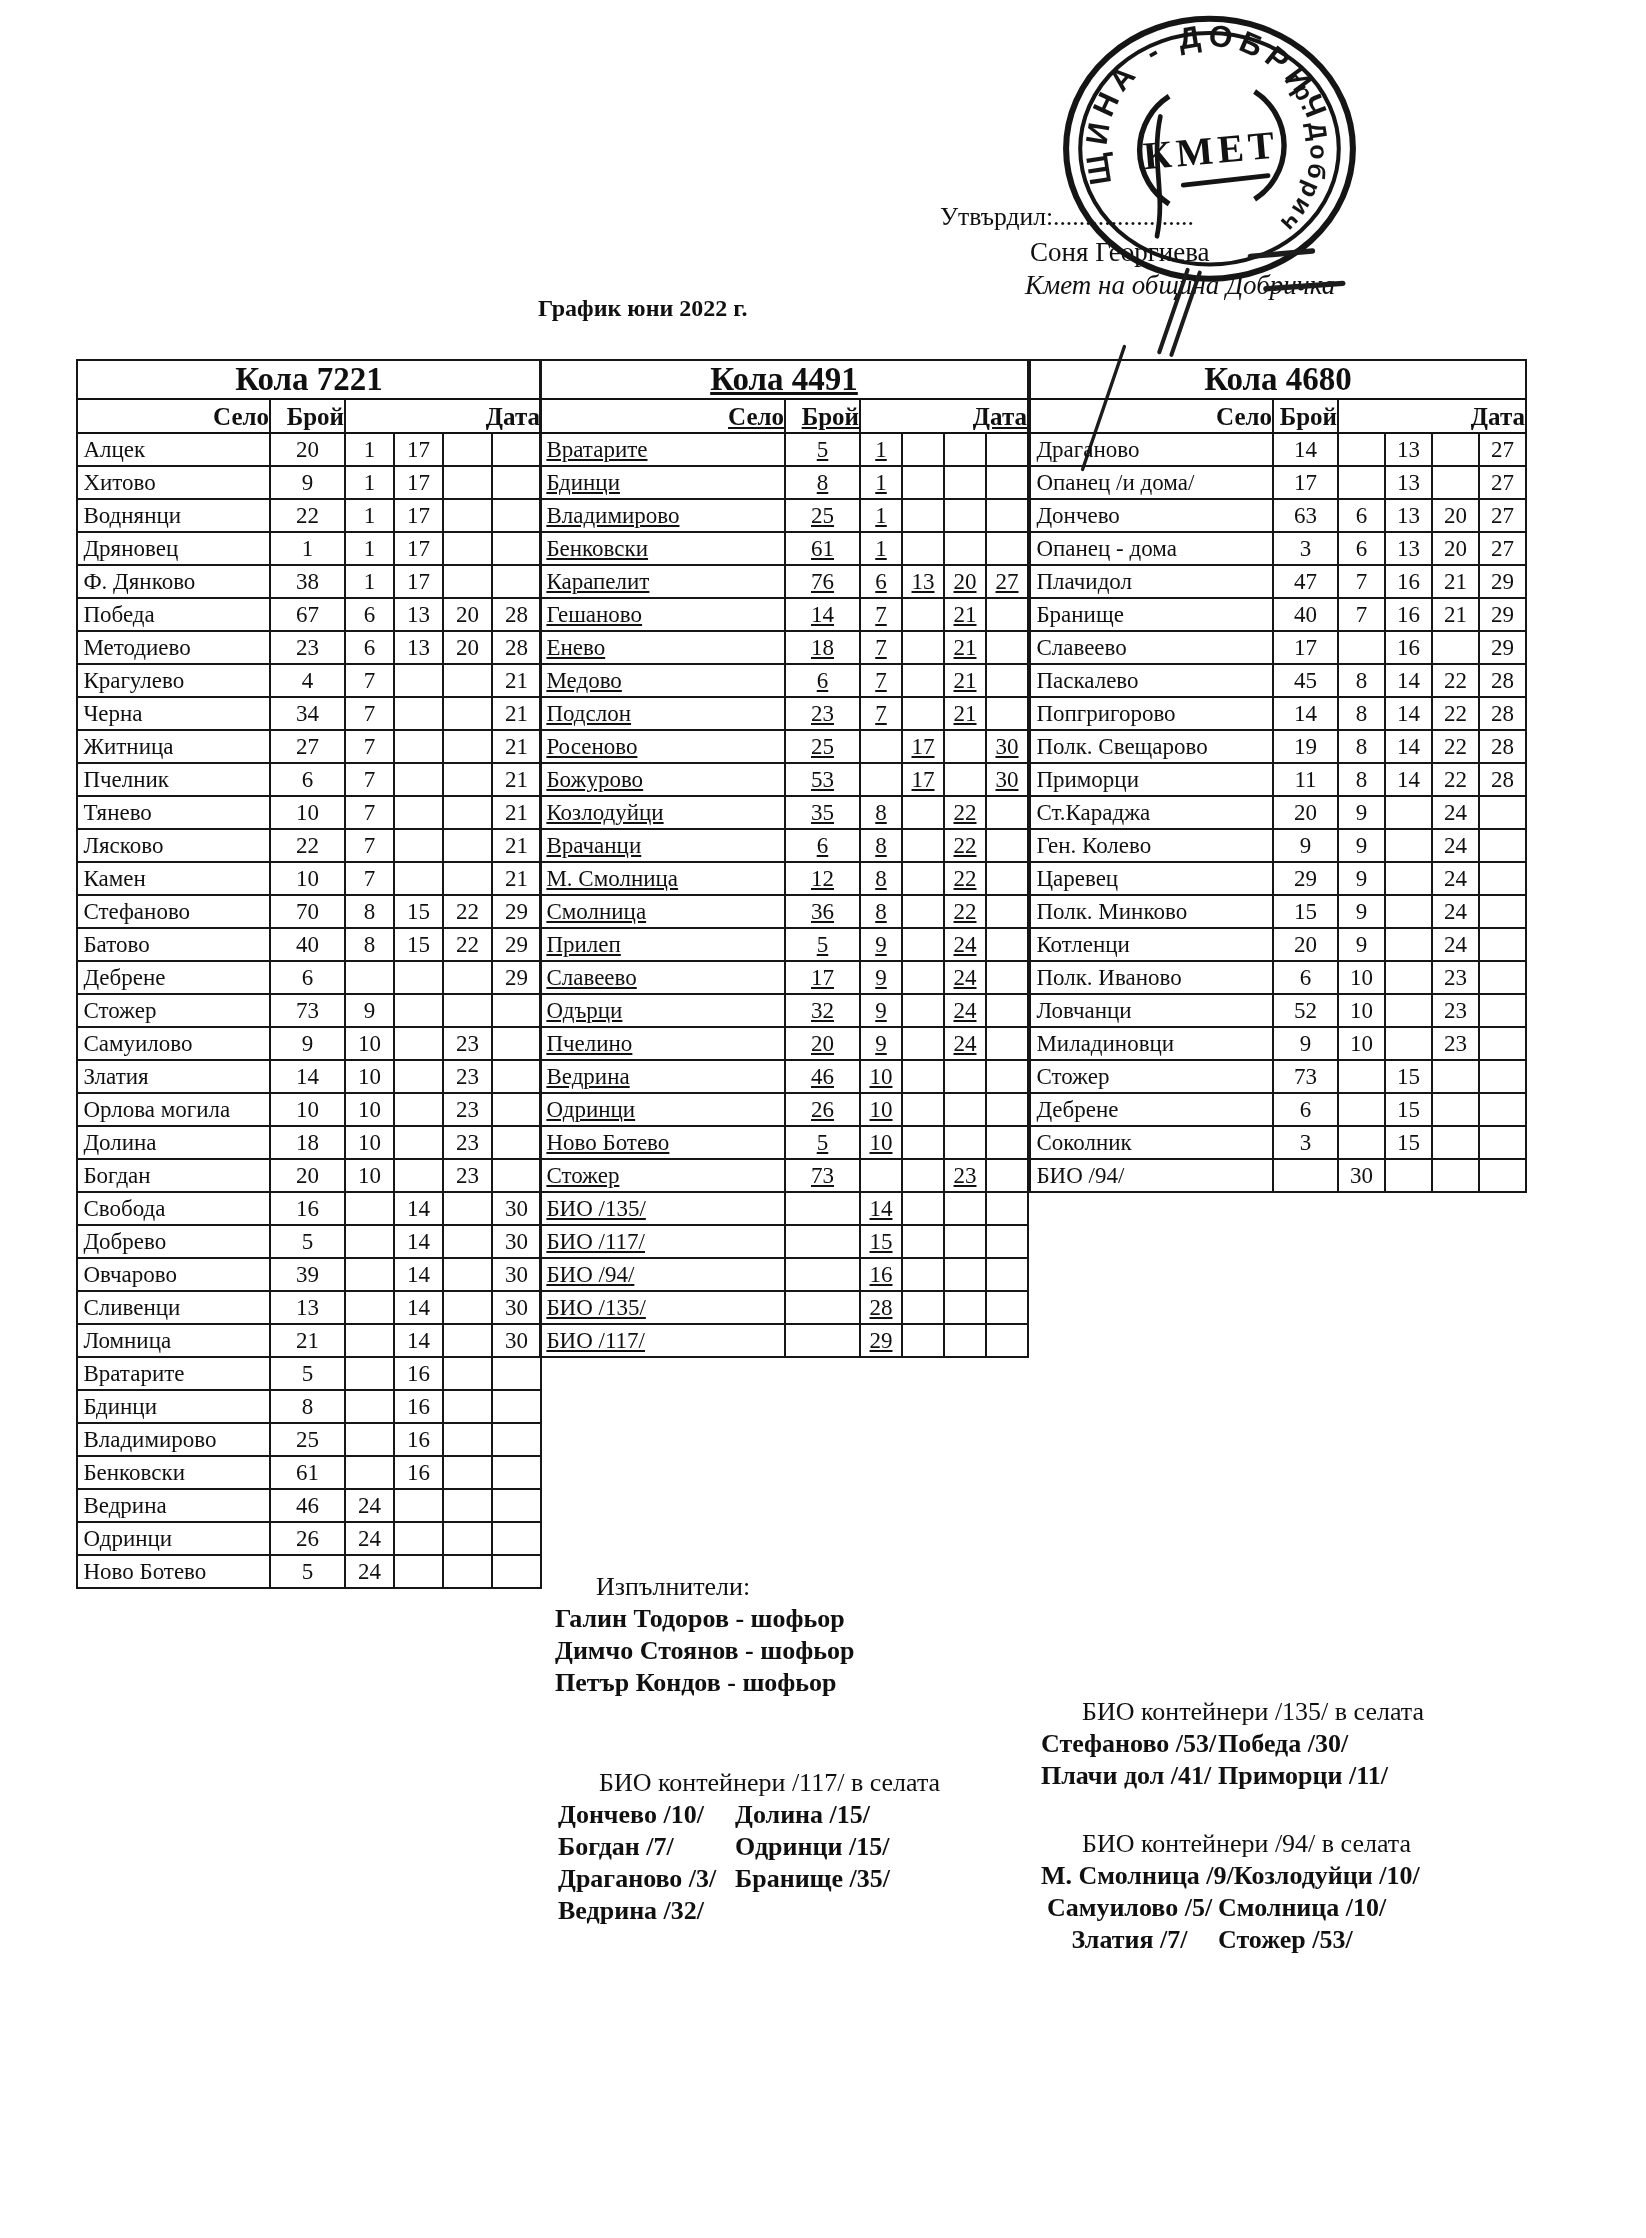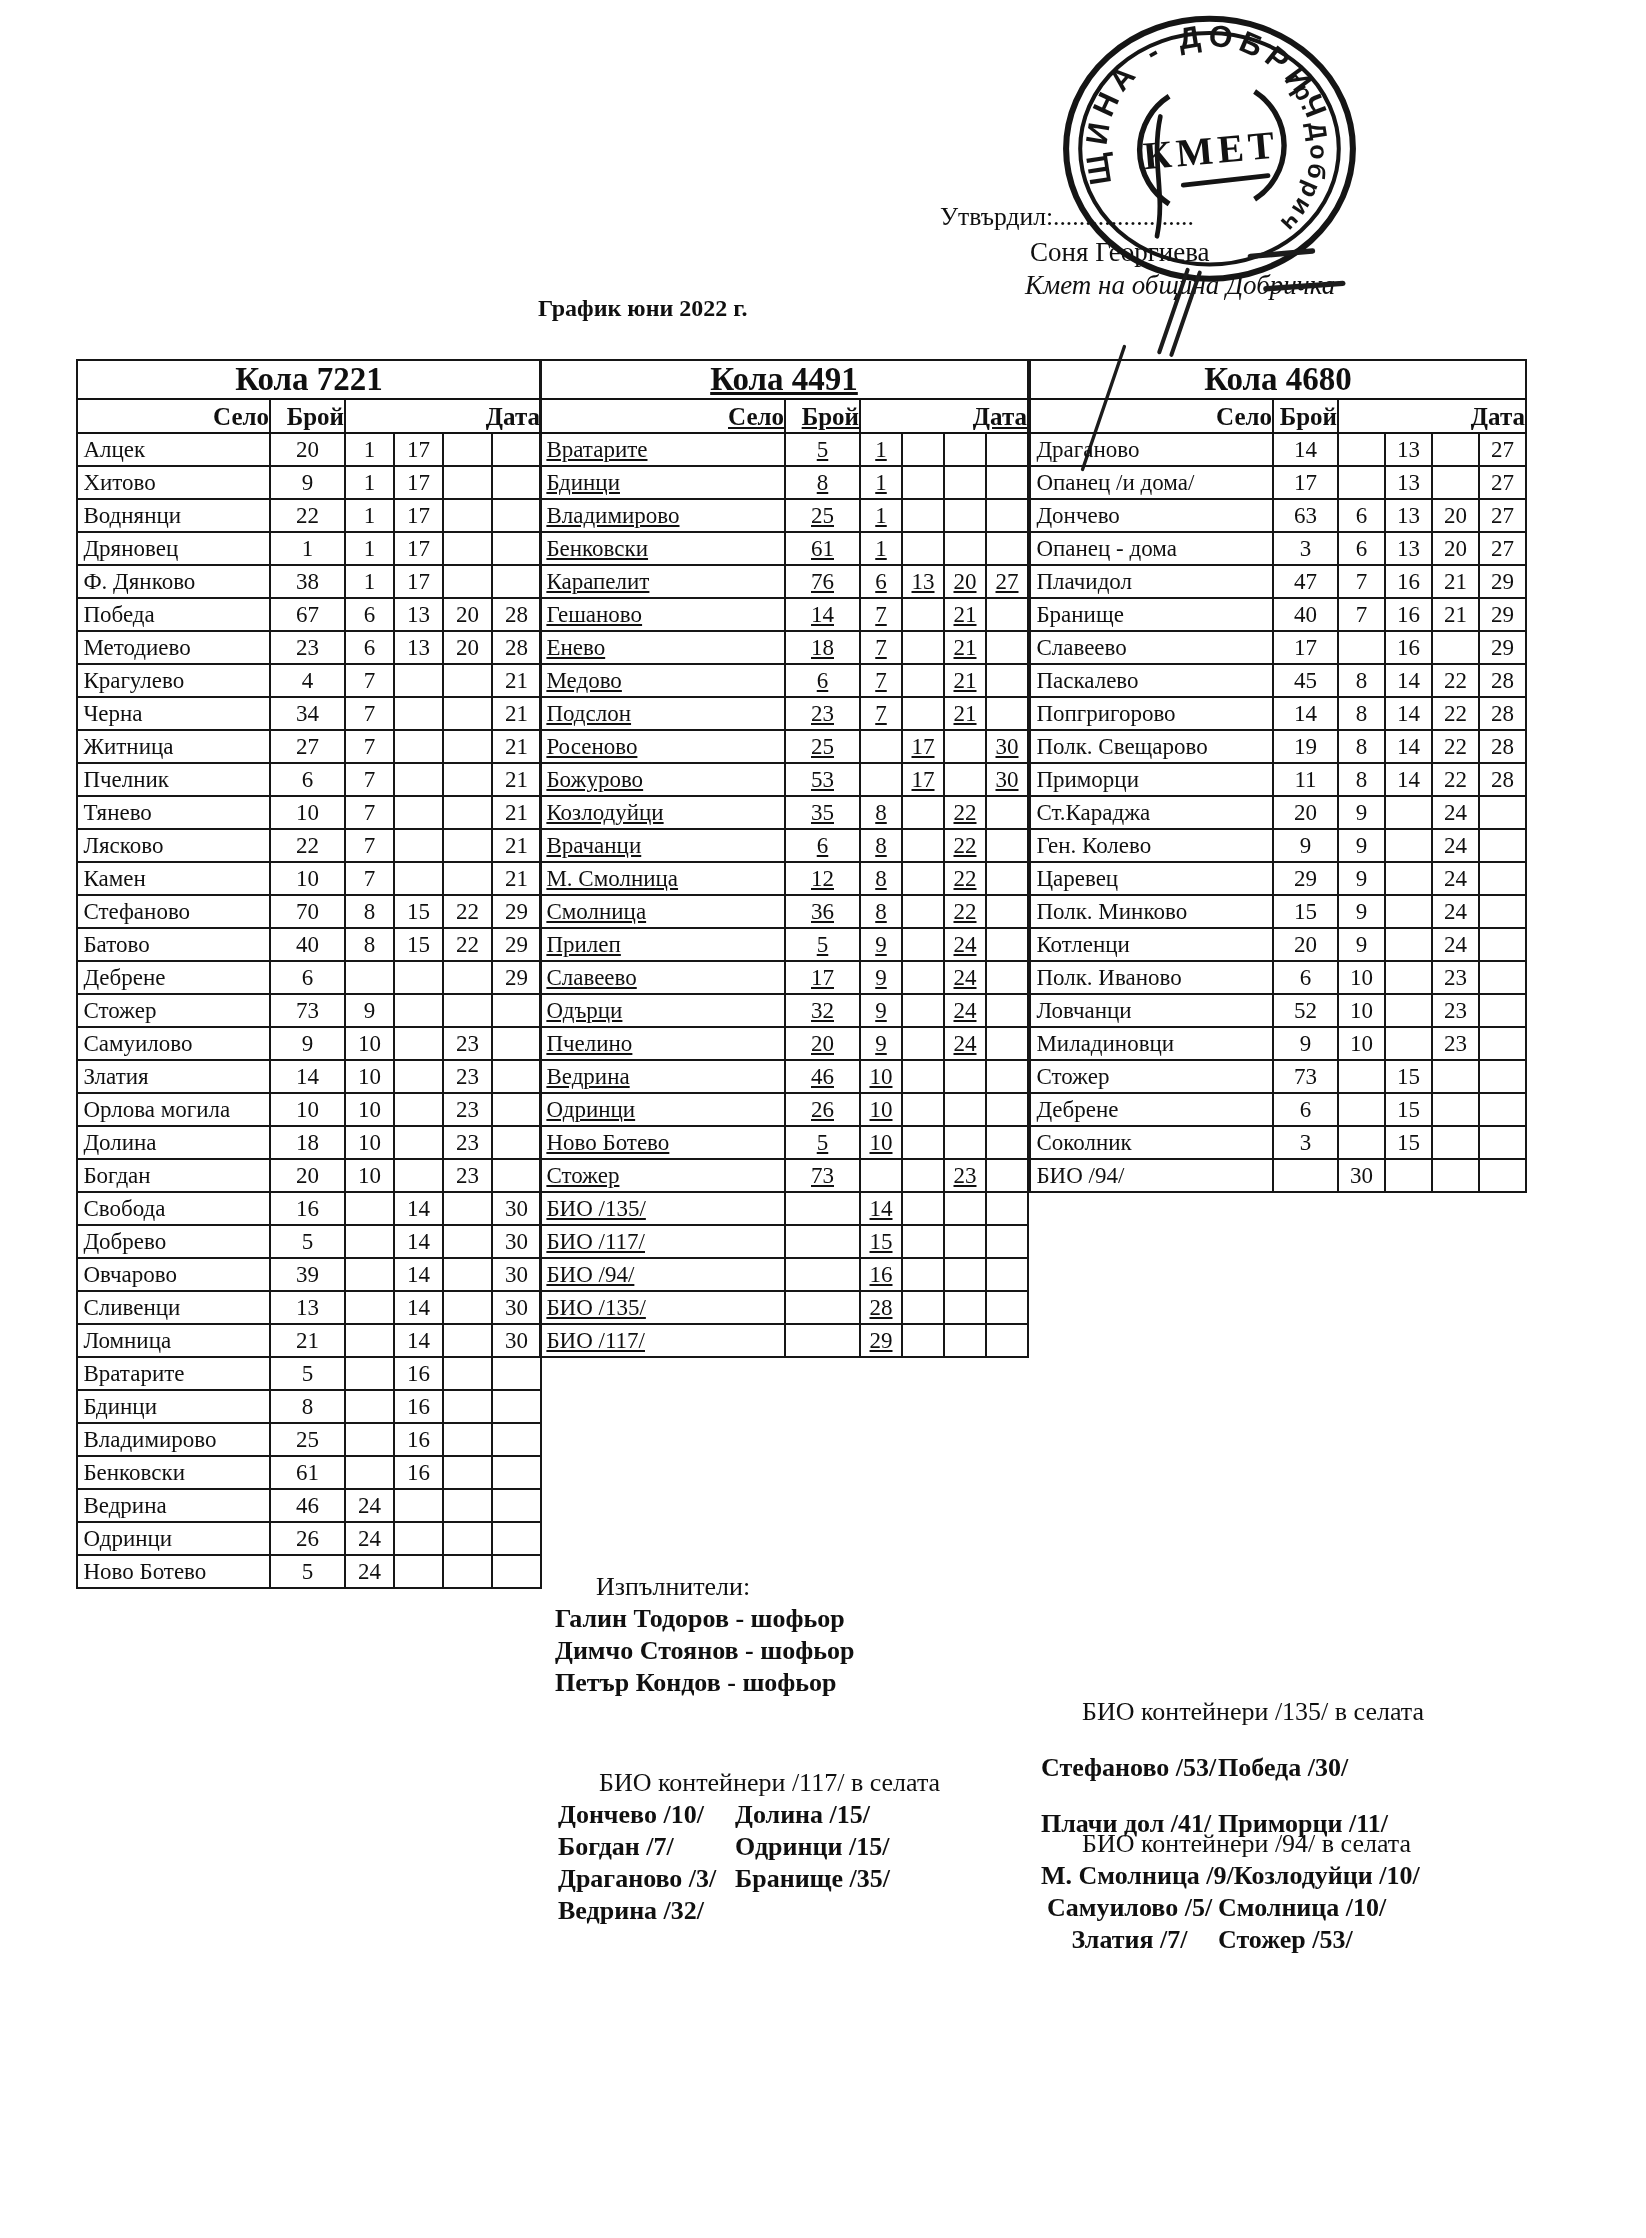--- a/index.html
+++ b/index.html
@@ -46,21 +46,21 @@
   table.t tbody td.village{text-align:left;padding-left:5.4px;}
   .t1{left:76px;top:359px;}
   .t2{left:539px;top:359px;text-decoration:underline;}
   .t3{left:1029px;top:359px;}
 
   
   .txtblock{position:absolute;font-size:26px;line-height:32px;white-space:nowrap;}
   .txtblock .bb-title{display:block;margin-left:41px;}
   .pairrow{display:block;font-weight:bold;}
   .pairrow .lcol{display:inline-block;min-width:177px;}
-  .bio135 .pairrow .lcol{min-width:177px;margin-top:24px;}
+  .bio135 .pairrow .lcol{min-width:177px;}
   .bio94 .pairrow .lcol{min-width:177px;text-align:center;}
 </style>
 </head>
 <body>
 
 <div class="page">
 
   <div class="approve-label">
     <span>Утвърдил:</span><span>......................</span>
   </div>

